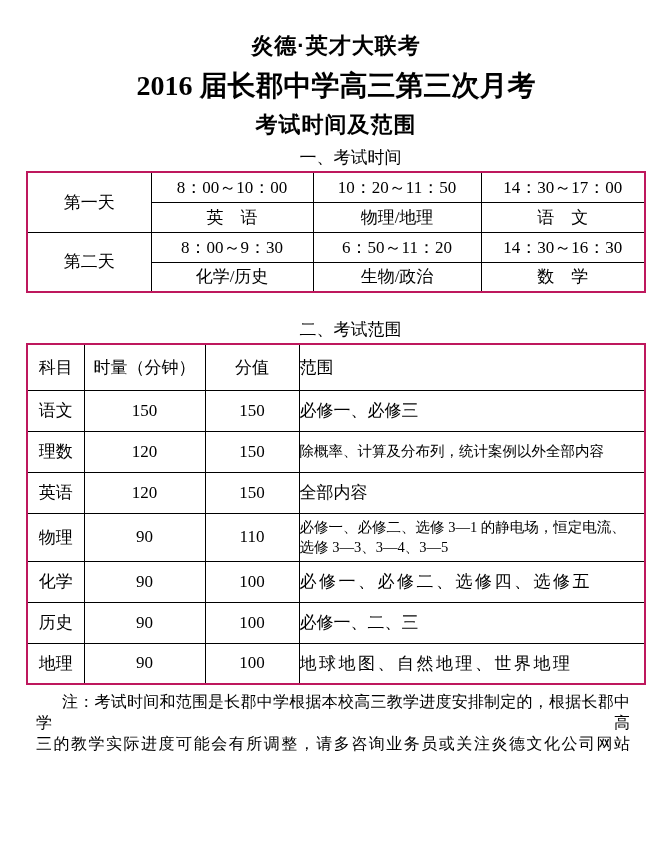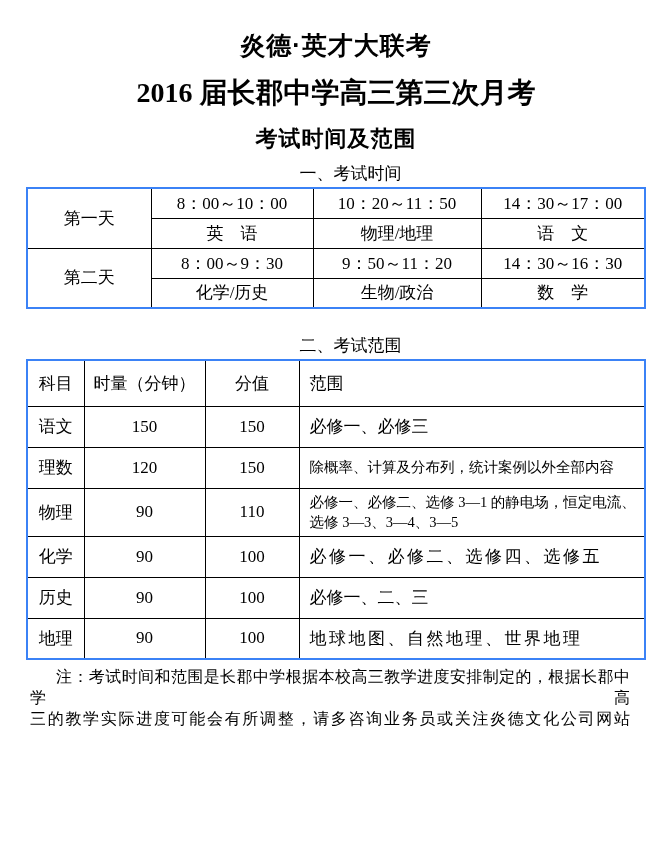--- a/index.html
+++ b/index.html
@@ -5,43 +5,43 @@
   html,body{margin:0;padding:0;}
   body{
     width:656px;height:867px;background:#ffffff;color:#000000;
     font-family:"Liberation Serif","DejaVu Serif",serif;
     overflow:hidden;
   }
   .container{margin-left:26px;width:620px;}
 
   
   .title-brand{
-    margin-top:30px;text-align:center;font-size:25px;font-weight:bold;
+    margin-top:30px;text-align:center;font-size:22px;font-weight:bold;
     line-height:31px;font-family:"Liberation Sans","DejaVu Sans",sans-serif;
     letter-spacing:1px;
   }
   .title-main{
-    margin-top:14px;text-align:center;font-size:28px;font-weight:bold;
+    margin-top:7px;text-align:center;font-size:28px;font-weight:bold;
     line-height:35px;font-family:"Liberation Serif","DejaVu Serif",serif;
   }
   .title-sub{
-    margin-top:17px;text-align:center;font-size:22px;font-weight:600;
-    line-height:27px;font-family:Liberation Mono, monospace;
+    margin-top:8px;text-align:center;font-size:22px;font-weight:600;
+    line-height:27px;font-family:Liberation Sans, sans-serif;
     letter-spacing:1px;
   }
 
   .sec-heading{
     padding-left:29px;font-size:17px;line-height:22px;margin-top:9px;text-align:center;
   }
   .sec-heading.second{margin-top:26px;}
 
   
   table{
     border-collapse:collapse;table-layout:fixed;width:618px;
-    border:2px solid #3b82f6;margin-top:2px;
+    border:2px solid #be185d;margin-top:2px;
   }
   td,th{
     border:1px solid #000000;font-size:17px;font-weight:normal;
     text-align:center;vertical-align:middle;padding:0;
     overflow:hidden;
   }
 
   
   .time-table col.c-day{width:124px;}
   .time-table col.c1{width:162px;}
@@ -51,31 +51,31 @@
 
   
   .scope-table col.c-subj{width:57px;}
   .scope-table col.c-dur{width:121px;}
   .scope-table col.c-score{width:94px;}
   .scope-table col.c-scope{width:346px;}
   .scope-table tr{height:41px;}
   .scope-table tr.head{height:46px;margin-left:44px;}
   .scope-table tr.tall{height:48px;}
   .scope-table td.scope, .scope-table th.scope{
-    text-align:left;padding-left:10px;padding-right:6px;
+    text-align:left;padding-right:6px;
   }
   .scope-table td.scope.spaced{letter-spacing:2.5px;margin-top:33px;}
   .scope-table td.scope.compact{font-size:14.5px;}
   .scope-table td.scope.small{font-size:14.5px;line-height:20px;}
 
   
   .note{
     width:600px;margin:6px 0 0 4px;font-size:16px;line-height:21px;
   }
-  .note-line.just{text-align:justify;text-align-last:justify;}
+  .note-line.just{text-align:justify;text-align-last:justify;margin-left:6px;}
   .note-line.first{text-indent:26px;}
 </style>
 </head>
 <body>
 
 <div class="container">
 
   <div class="title-brand">炎德·英才大联考</div>
   <div class="title-main">2016 届长郡中学高三第三次月考</div>
   <div class="title-sub">考试时间及范围</div>
@@ -97,21 +97,21 @@
         <td>14：30～17：00</td>
       </tr>
       <tr>
         <td>英　语</td>
         <td>物理/地理</td>
         <td>语　文</td>
       </tr>
       <tr>
         <td rowspan="2">第二天</td>
         <td>8：00～9：30</td>
-        <td>9：50～11：20</td>
+        <td>6：50～11：20</td>
         <td>14：30～16：30</td>
       </tr>
       <tr>
         <td>化学/历史</td>
         <td>生物/政治</td>
         <td>数　学</td>
       </tr>
     </tbody>
   </table>
 
@@ -136,20 +136,26 @@
         <td>150</td>
         <td>150</td>
         <td class="scope">必修一、必修三</td>
       </tr>
       <tr>
         <td>理数</td>
         <td>120</td>
         <td>150</td>
         <td class="scope compact">除概率、计算及分布列，统计案例以外全部内容</td>
       </tr>
+      <tr>
+        <td>英语</td>
+        <td>120</td>
+        <td>150</td>
+        <td class="scope">全部内容</td>
+      </tr>
       <tr class="tall">
         <td>物理</td>
         <td>90</td>
         <td>110</td>
         <td class="scope small">必修一、必修二、选修 3—1 的静电场，恒定电流、选修 3—3、3—4、3—5</td>
       </tr>
       <tr>
         <td>化学</td>
         <td>90</td>
         <td>100</td>

